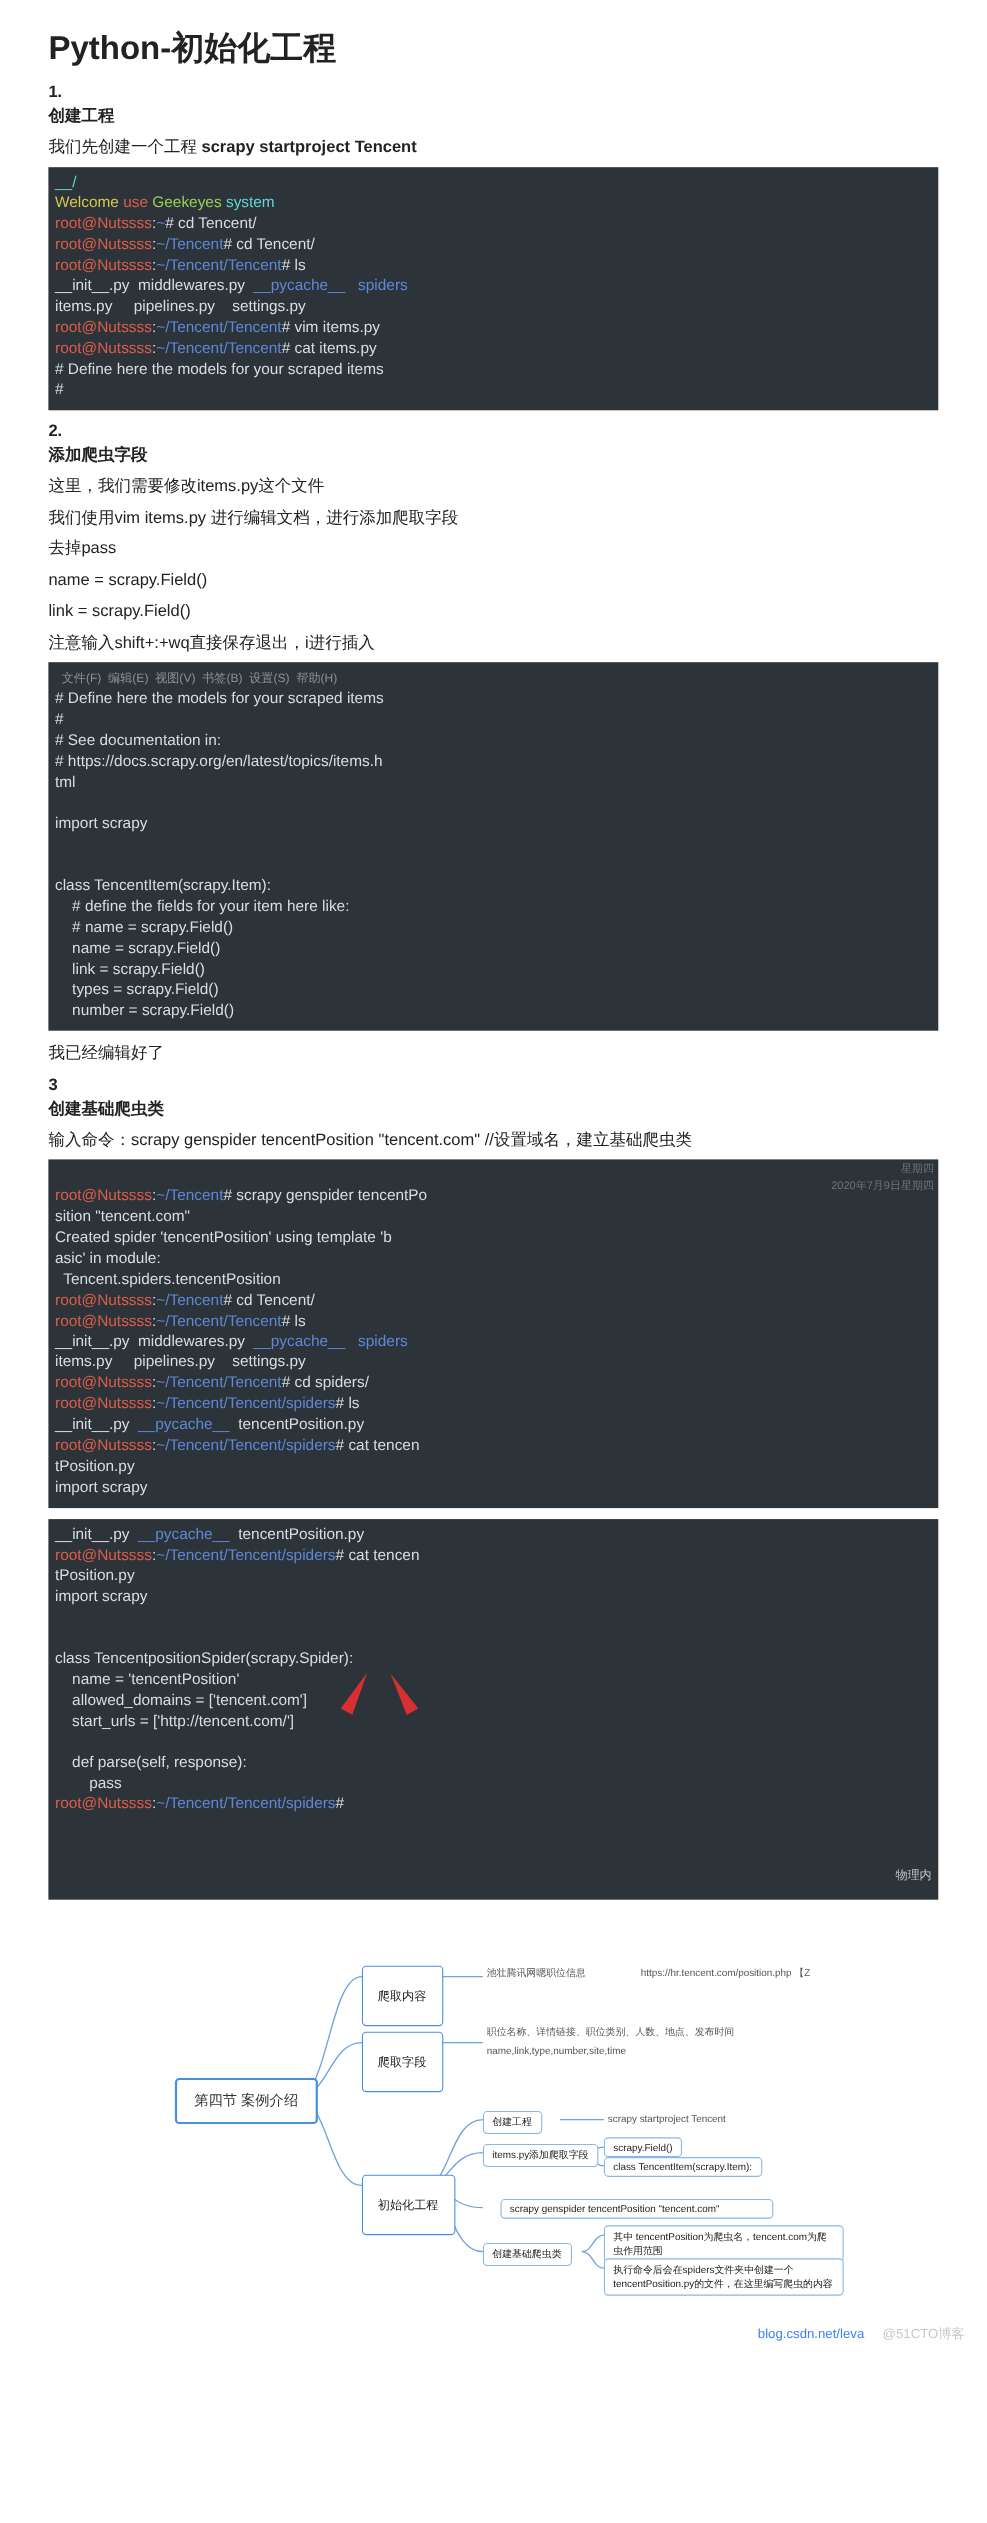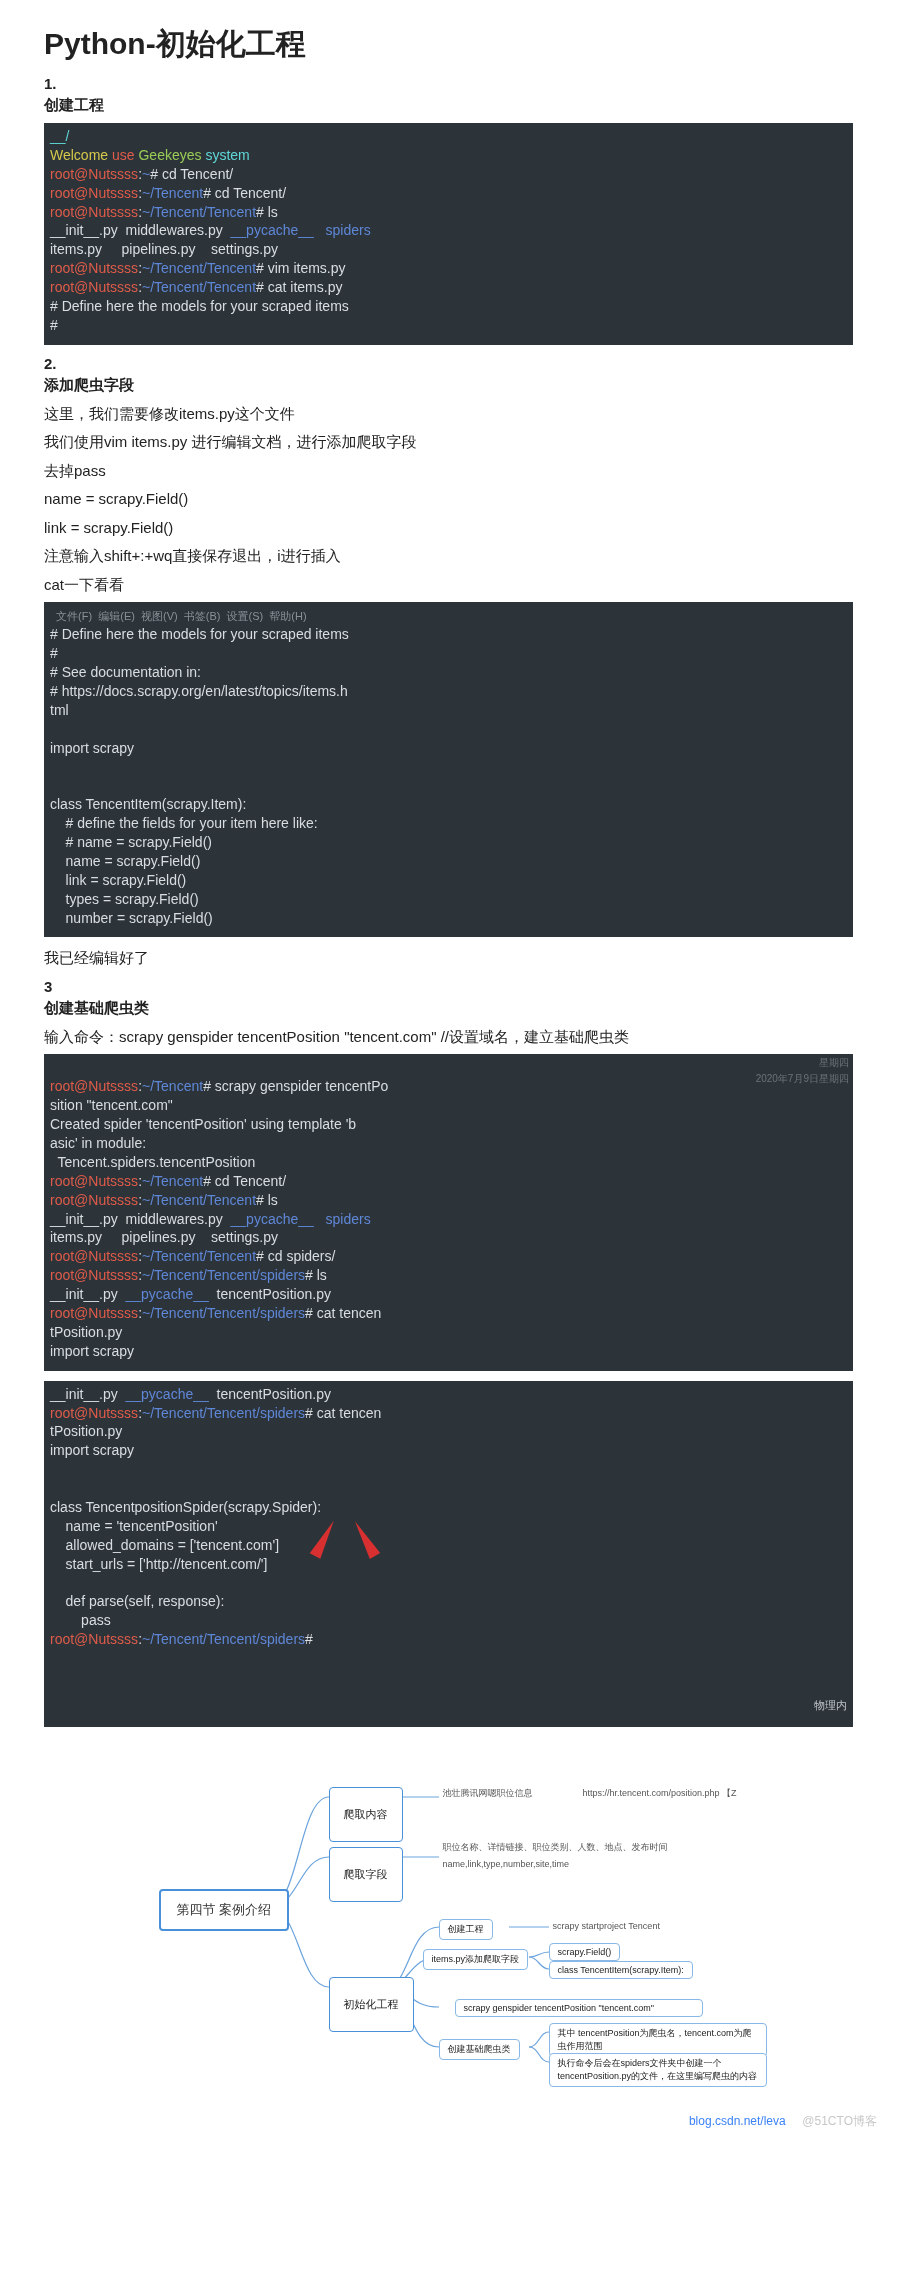--- a/index.html
+++ b/index.html
@@ -121,20 +121,23 @@
 </style>
 </head>
 <body>
 
 <div class="page">
 
   <h1>Python-初始化工程</h1>
 
   <div class="sec-num">1.</div>
   <div class="sec-title">创建工程</div>
+  <div class="body-text">
+    <span>我们先创建一个工程 </span><span class="cmd-bold">scrapy startproject Tencent</span>
+  </div>
 
   <div class="term"><span class="t-cyan">__/</span>
 <span class="t-yellow">Welcome </span><span class="t-red">use </span><span class="t-green">Geekeyes </span><span class="t-cyan">system</span>
 <span class="t-red">root@Nutssss</span><span class="t-white">:</span><span class="t-blue">~</span><span class="t-white"># cd Tencent/</span>
 <span class="t-red">root@Nutssss</span><span class="t-white">:</span><span class="t-blue">~/Tencent</span><span class="t-white"># cd Tencent/</span>
 <span class="t-red">root@Nutssss</span><span class="t-white">:</span><span class="t-blue">~/Tencent/Tencent</span><span class="t-white"># ls</span>
 <span class="t-white">__init__.py  middlewares.py  </span><span class="t-blue">__pycache__</span><span class="t-blue">   spiders</span>
 <span class="t-white">items.py     pipelines.py    settings.py</span>
 <span class="t-red">root@Nutssss</span><span class="t-white">:</span><span class="t-blue">~/Tencent/Tencent</span><span class="t-white"># vim items.py</span>
 <span class="t-red">root@Nutssss</span><span class="t-white">:</span><span class="t-blue">~/Tencent/Tencent</span><span class="t-white"># cat items.py</span>
@@ -142,21 +145,20 @@
 <span class="t-white">#</span></div>
 
   <div class="sec-num">2.</div>
   <div class="sec-title">添加爬虫字段</div>
   <div class="body-text">这里，我们需要修改items.py这个文件</div>
   <div class="body-text">我们使用vim items.py 进行编辑文档，进行添加爬取字段</div>
   <div class="body-text">去掉pass</div>
   <div class="body-text">name = scrapy.Field()</div>
   <div class="body-text">link = scrapy.Field()</div>
   <div class="body-text">注意输入shift+:+wq直接保存退出，i进行插入</div>
-  <div class="body-text">cat一下看看</div>
 
   <div class="term term-rel"><span class="t-grey" style="font-size:11px">  文件(F)  编辑(E)  视图(V)  书签(B)  设置(S)  帮助(H)</span>
 <span class="t-white"># Define here the models for your scraped items</span>
 <span class="t-white">#</span>
 <span class="t-white"># See documentation in:</span>
 <span class="t-white"># https://docs.scrapy.org/en/latest/topics/items.h</span>
 <span class="t-white">tml</span>
 <span class="t-white"></span>
 <span class="t-white">import scrapy</span>
 <span class="t-white"></span>
@@ -239,21 +241,21 @@
 
       <div class="mm-node mm-branch" style="left:200px; top:90px;">爬取字段</div>
       <div class="mm-node mm-leaf" style="left:310px; top:82px;">职位名称、详情链接、职位类别、人数、地点、发布时间</div>
       <div class="mm-node mm-leaf" style="left:310px; top:100px;">name,link,type,number,site,time</div>
 
       <div class="mm-node mm-branch" style="left:200px; top:220px;">初始化工程</div>
 
       <div class="mm-node mm-sub" style="left:310px; top:162px;">创建工程</div>
       <div class="mm-node mm-leaf" style="left:420px; top:162px;">scrapy startproject Tencent</div>
 
-      <div class="mm-node mm-sub" style="left:294px; top:192px;">items.py添加爬取字段</div>
+      <div class="mm-node mm-sub" style="left:310px; top:192px;">items.py添加爬取字段</div>
       <div class="mm-node mm-sub" style="left:420px; top:186px;">scrapy.Field()</div>
       <div class="mm-node mm-sub" style="left:420px; top:204px;">class TencentItem(scrapy.Item):</div>
 
       <div class="mm-node mm-sub" style="left:326px; top:242px; white-space:normal; width:230px;">scrapy genspider tencentPosition "tencent.com"</div>
 
       <div class="mm-node mm-sub" style="left:310px; top:282px;">创建基础爬虫类</div>
       <div class="mm-node mm-sub" style="left:420px; top:266px; white-space:normal; width:200px;">其中 tencentPosition为爬虫名，tencent.com为爬虫作用范围</div>
       <div class="mm-node mm-sub" style="left:420px; top:296px; white-space:normal; width:200px;">执行命令后会在spiders文件夹中创建一个tencentPosition.py的文件，在这里编写爬虫的内容</div>
     </div>
   </div>

